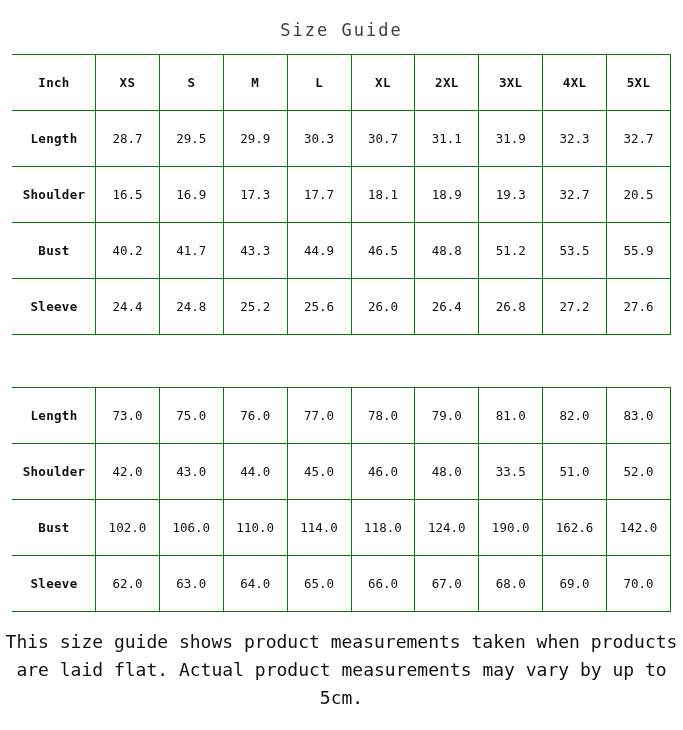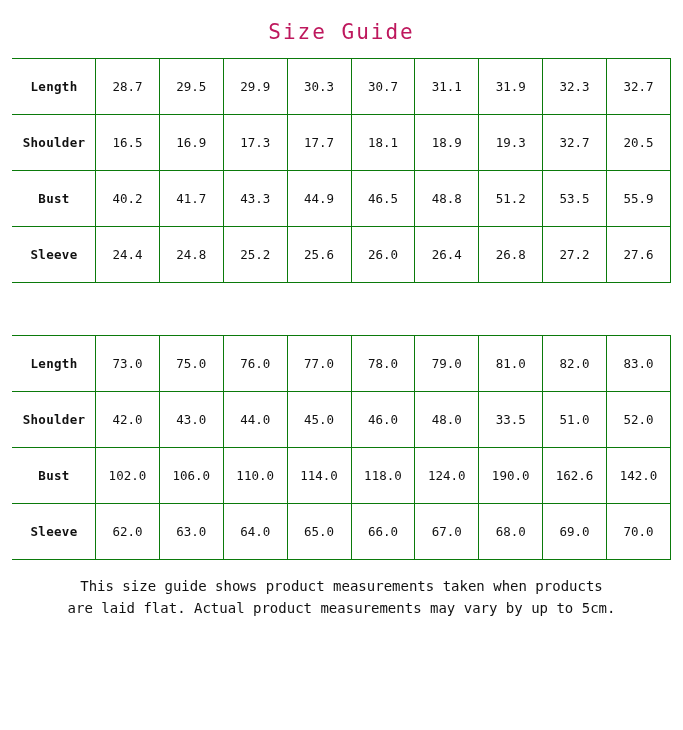--- a/index.html
+++ b/index.html
@@ -13,23 +13,23 @@
   }
   .page {
     position: relative;
     width: 683px;
     height: 730px;
     background: #ffffff;
     overflow: hidden;
   }
   .title {
     text-align: center;
-    font-size: 21px;
+    font-size: 17px;
     letter-spacing: 2px;
-    color: #be185d;
+    color: #404040;
     padding-top: 20px;
     padding-bottom: 14px;
     font-family: "DejaVu Sans Mono", monospace;
   }
   table.size-table {
     border-collapse: collapse;
     width: 659px;
     margin: 0 12px;
     table-layout: fixed;
   }
@@ -55,21 +55,21 @@
     width: 83px;
     border-left: none;
     text-align: center;
   }
   table.size-table col.lbl { width: 83px; }
   .spacer {
     height: 52px;
   }
   .footer {
     text-align: center;
-    font-size: 14px;
+    font-size: 18px;
     line-height: 1.55;
     color: #111111;
     padding-top: 16px;
     font-family: "DejaVu Sans Mono", monospace;
   }
   
   table.size-table tr > *:first-child { border-left: 1px solid #ffffff; }
 </style>
 </head>
 <body>
@@ -85,20 +85,32 @@
         <col>
         <col>
         <col>
         <col>
         <col>
         <col>
         <col>
         <col>
     </colgroup>
     <tbody>
+      <tr>
+        <th class="hdr-unit">Inch</th>
+        <th class="hdr-size">XS</th>
+        <th class="hdr-size">S</th>
+        <th class="hdr-size">M</th>
+        <th class="hdr-size">L</th>
+        <th class="hdr-size">XL</th>
+        <th class="hdr-size">2XL</th>
+        <th class="hdr-size">3XL</th>
+        <th class="hdr-size">4XL</th>
+        <th class="hdr-size">5XL</th>
+      </tr>
       <tr>
         <td class="row-label">Length</td>
         <td>28.7</td>
         <td>29.5</td>
         <td>29.9</td>
         <td>30.3</td>
         <td>30.7</td>
         <td>31.1</td>
         <td>31.9</td>
         <td>32.3</td>

